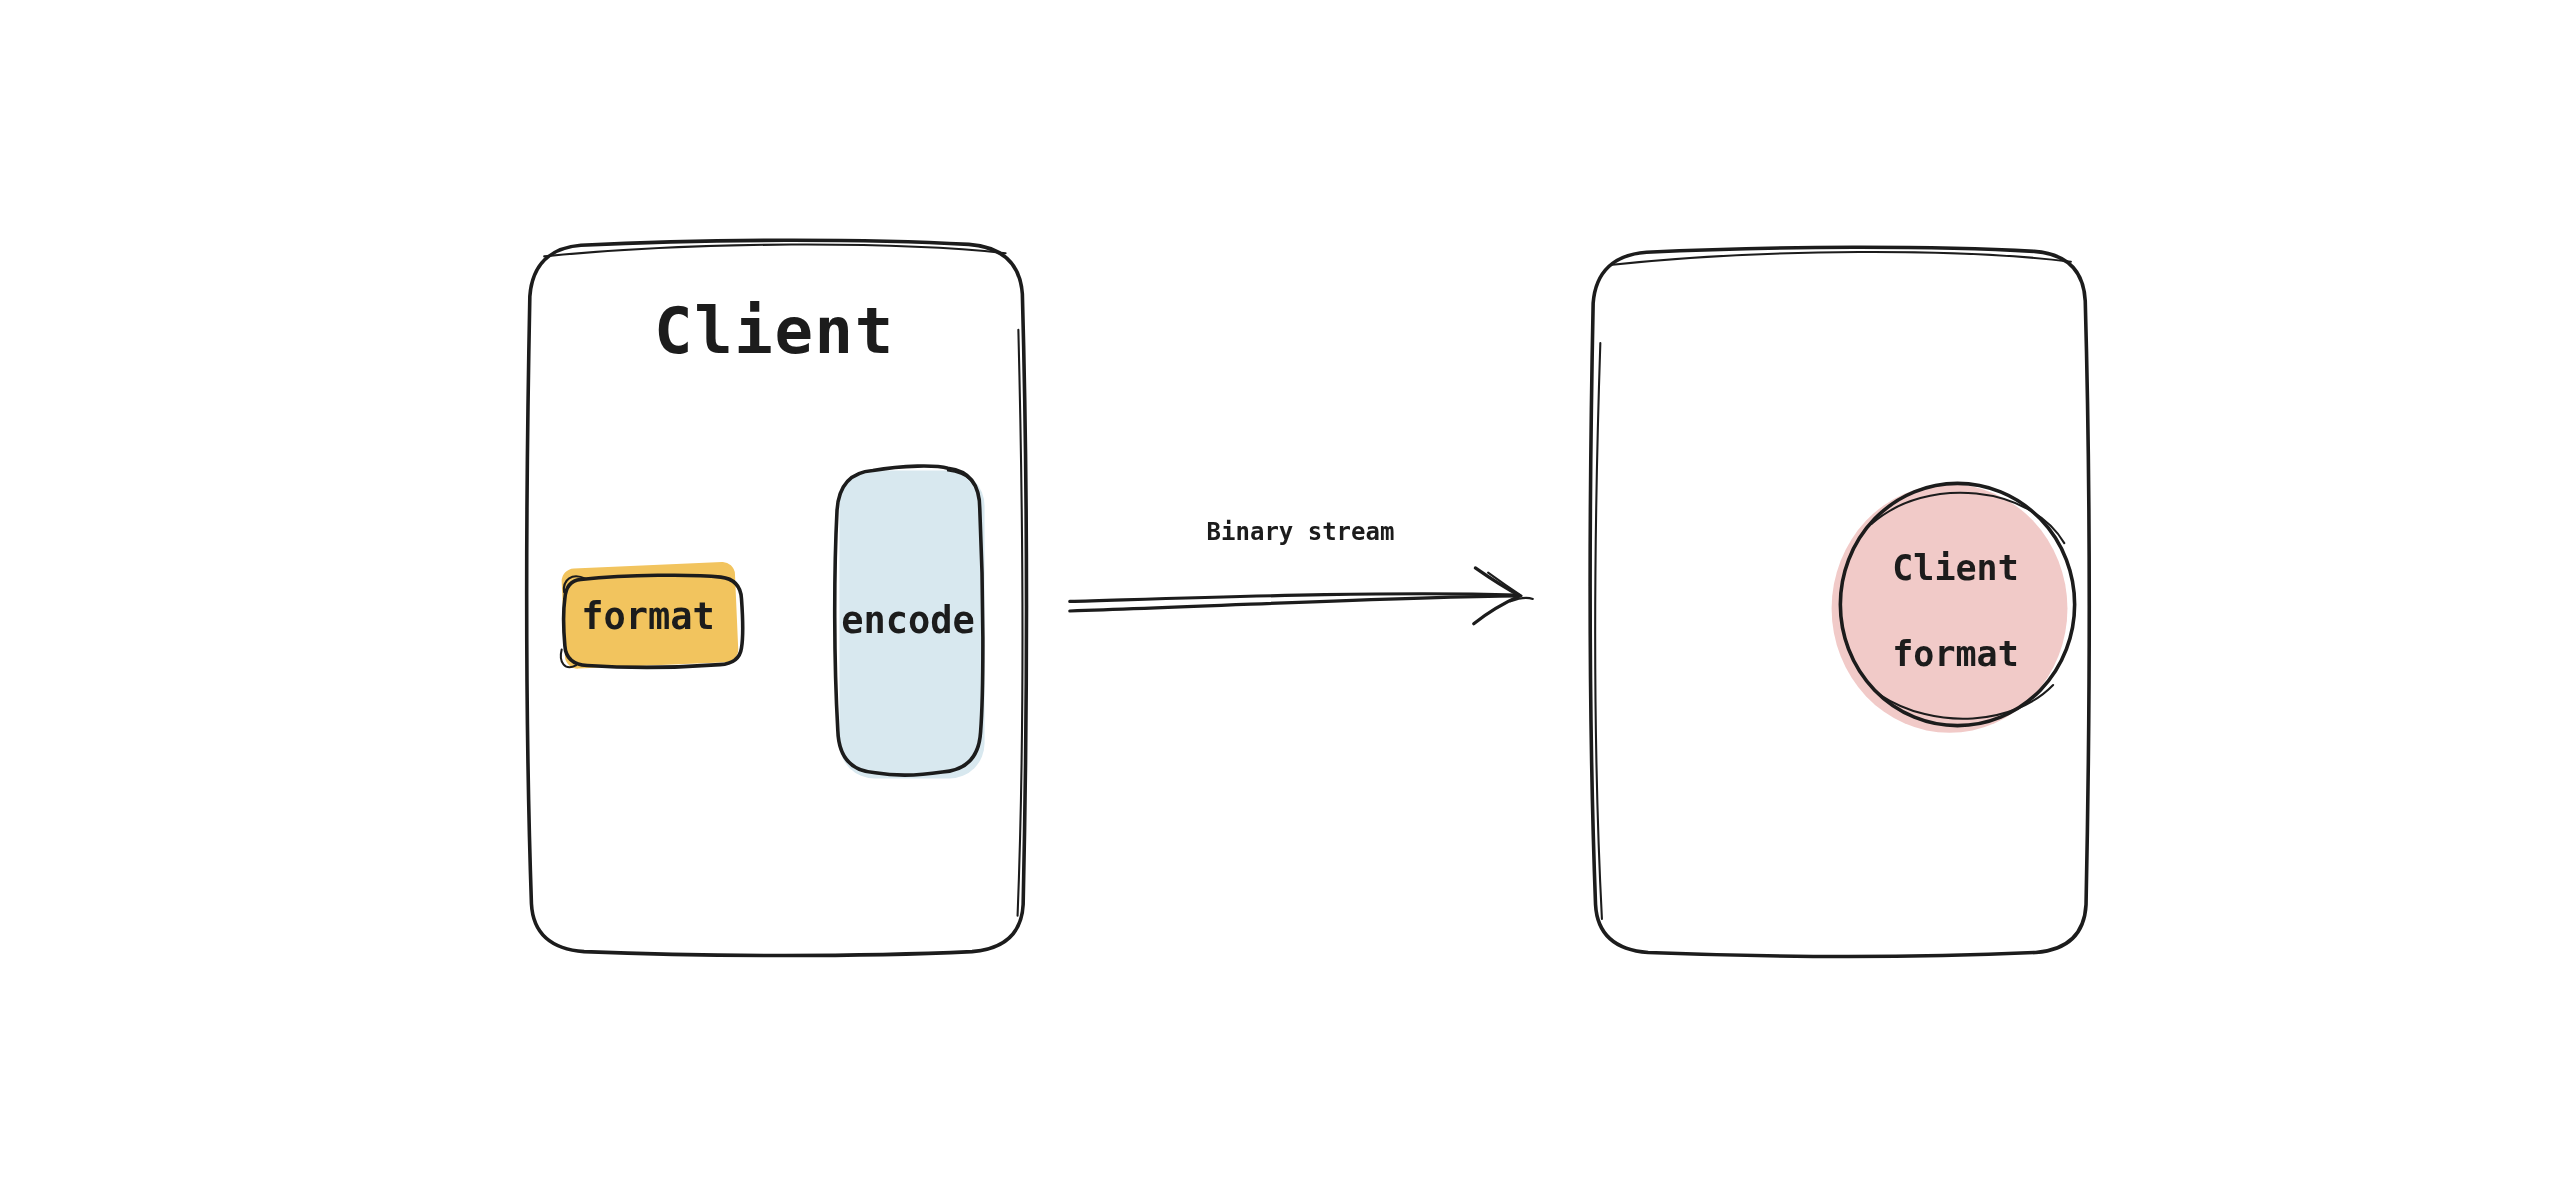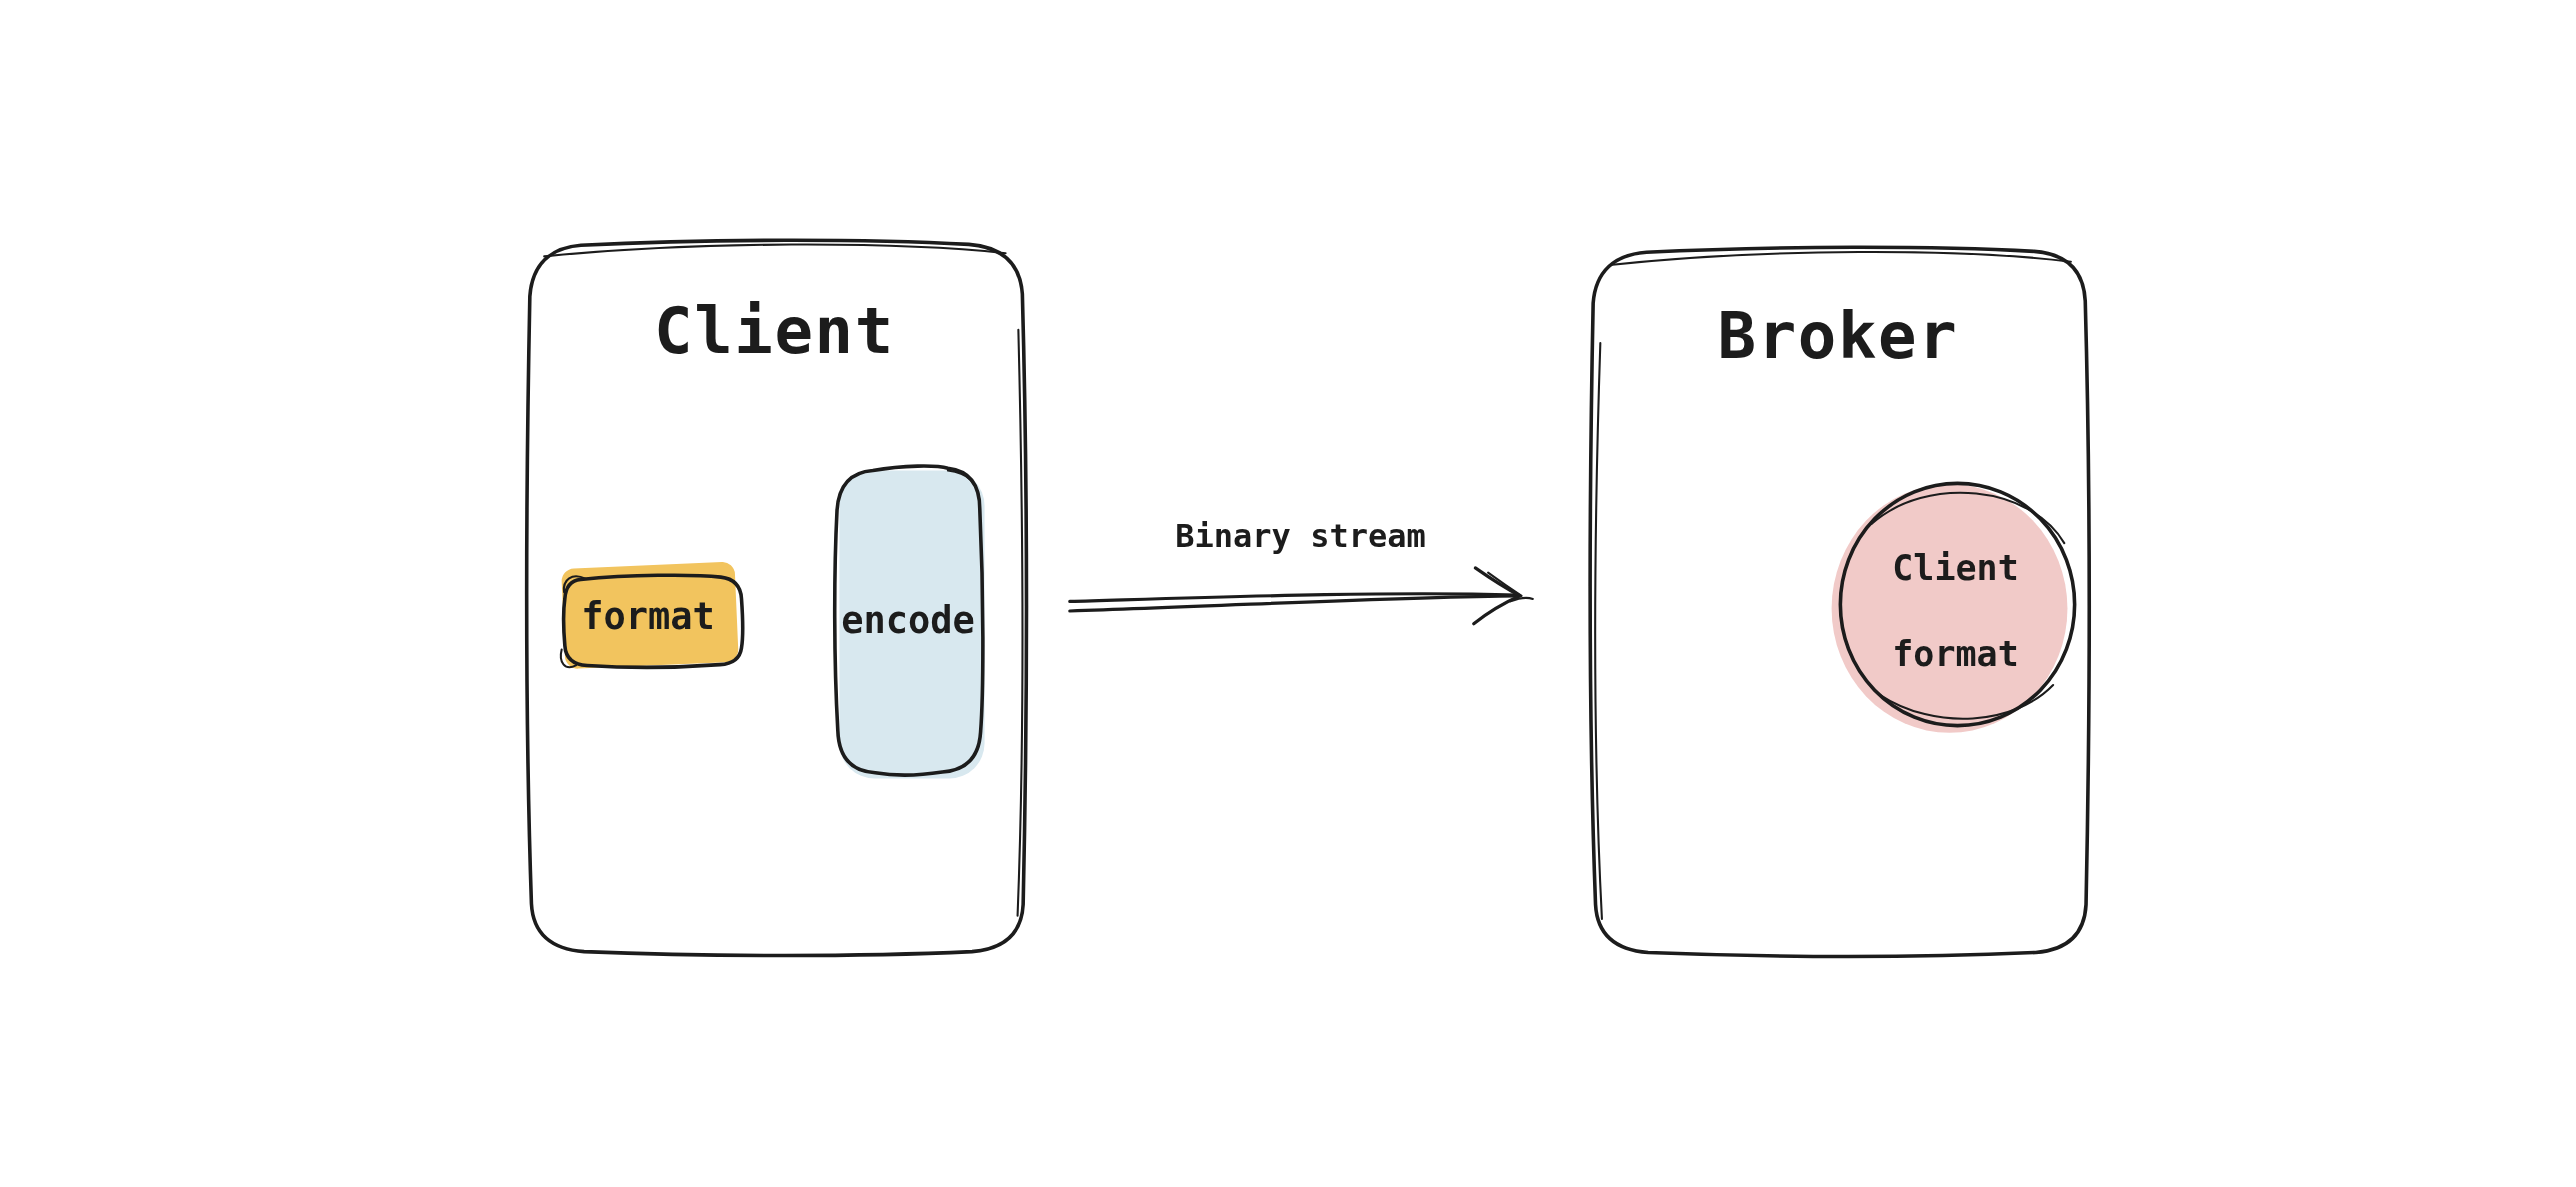--- a/index.html
+++ b/index.html
@@ -60,21 +60,21 @@
   .label {
     position: relative;
     font-size: 37px;
     font-weight: 700;
     line-height: 1;
     z-index: 2;
   }
   .arrow-label {
     position: absolute;
     text-align: center;
-    font-size: 32px;
+    font-size: 24px;
     font-weight: 700;
     line-height: 1;
   }
   .circle-text {
     position: relative;
     z-index: 2;
     display: flex;
     flex-direction: column;
     align-items: center;
     gap: 51px;
@@ -145,21 +145,20 @@
       <path class="ink-thin" d="M 558 48 C 568 44 578 42 586 45"></path>
     </svg>
   </div>
 
   <div class="abs" style="left:1578px; top:239px; width:520px; height:725px;">
     <svg class="sketch" viewBox="0 0 652 908">
       <path class="ink" d="M 86 16 C 255 8 445 8 572 15 C 611 18 634 37 636 77 C 643 330 642 592 637 834 C 635 872 612 891 574 894 C 416 901 242 900 88 894 C 48 891 24 872 22 834 C 13 598 14 330 19 80 C 22 40 46 19 86 16 Z"></path>
       <path class="ink-thin" d="M 40 32 C 240 11 480 11 618 28"></path>
       <path class="ink-thin" d="M 28 130 C 19 400 19 640 30 852"></path>
     </svg>
-    <div class="box-title" style="top:65px;">Broker</div>
   </div>
 
 
   <div class="abs shape" style="left:1830px; top:473px; width:251px; height:263px;">
     <svg class="sketch" viewBox="0 0 315 330">
       <ellipse class="fill-pink" cx="150" cy="170" rx="148" ry="156"></ellipse>
       <ellipse class="ink" cx="160" cy="165" rx="147" ry="152"></ellipse>
       <path class="ink-thin" d="M 52 64 C 122 2 252 16 294 88"></path>
       <path class="ink-thin" d="M 62 278 C 132 324 232 316 280 266"></path>
     </svg>

